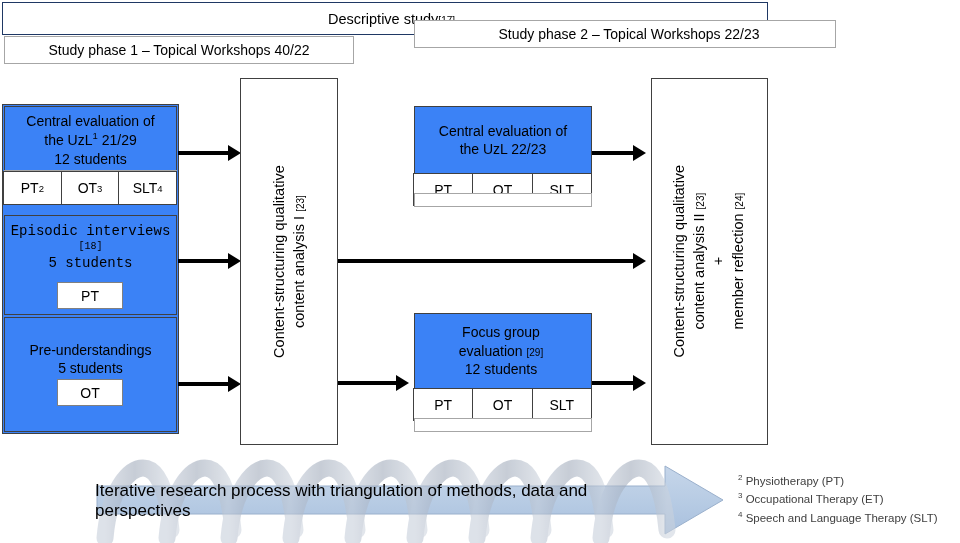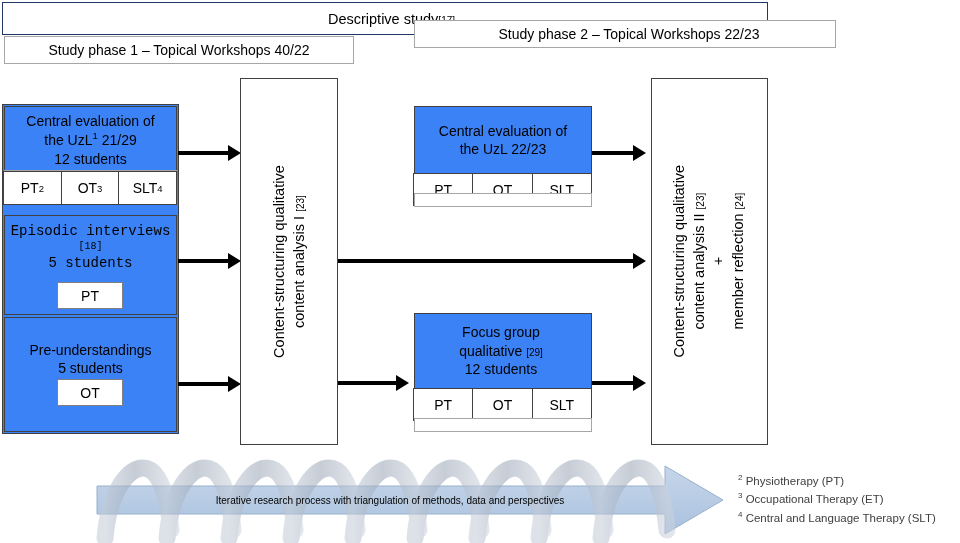--- a/index.html
+++ b/index.html
@@ -138,21 +138,21 @@
     border-left: 13px solid #000000;
   }
 
   
   #iter-wrap { left: 95px; top: 458px; width: 630px; height: 85px; }
   #iter-svg { position: absolute; left: 0; top: 0; }
   #iter-label {
     position: absolute;
     left: 0; top: 0; width: 590px; height: 85px;
     display: flex; align-items: center; justify-content: center;
-    font-size: 10px;
+    font-size: 17px;
     color: #000;
     pointer-events: none;
   }
 
   
   #footnotes { left: 738px; top: 472px; width: 222px; }
   .fn {
     font-size: 11.5px;
     color: #404040;
     line-height: 1.52;
@@ -263,21 +263,21 @@
       <div class="disc-cell">OT</div>
       <div class="disc-cell">SLT</div>
     </div>
     <div class="strip"></div>
   </div>
 
   <div class="abs outer-box" id="rb-focus">
     <div class="abs" style="left:0;top:0;right:4px;height:74px;display:flex;align-items:center;justify-content:center;">
       <div class="boxtext">
         <div>Focus group</div>
-        <div><span>qualitative</span> <span class="ref">[29]</span></div>
+        <div><span>evaluation</span> <span class="ref">[29]</span></div>
         <div>12 students</div>
       </div>
     </div>
     <div class="abs" style="left:-1px;right:-1px;top:74px;height:33px;display:flex;">
       <div class="disc-cell">PT</div>
       <div class="disc-cell">OT</div>
       <div class="disc-cell">SLT</div>
     </div>
     <div class="strip"></div>
   </div>
@@ -343,16 +343,16 @@
       </g>
     </svg>
     <div id="iter-label">
       <span>Iterative research process with triangulation of methods, data and perspectives</span>
     </div>
   </div>
 
   <div class="abs" id="footnotes">
     <div class="fn"><span class="n">2</span> <span>Physiotherapy (PT)</span></div>
     <div class="fn"><span class="n">3</span> <span>Occupational Therapy (ET)</span></div>
-    <div class="fn"><span class="n">4</span> <span>Central and Language Therapy (SLT)</span></div>
+    <div class="fn"><span class="n">4</span> <span>Speech and Language Therapy (SLT)</span></div>
   </div>
 
 </div>
 
 </body></html>

